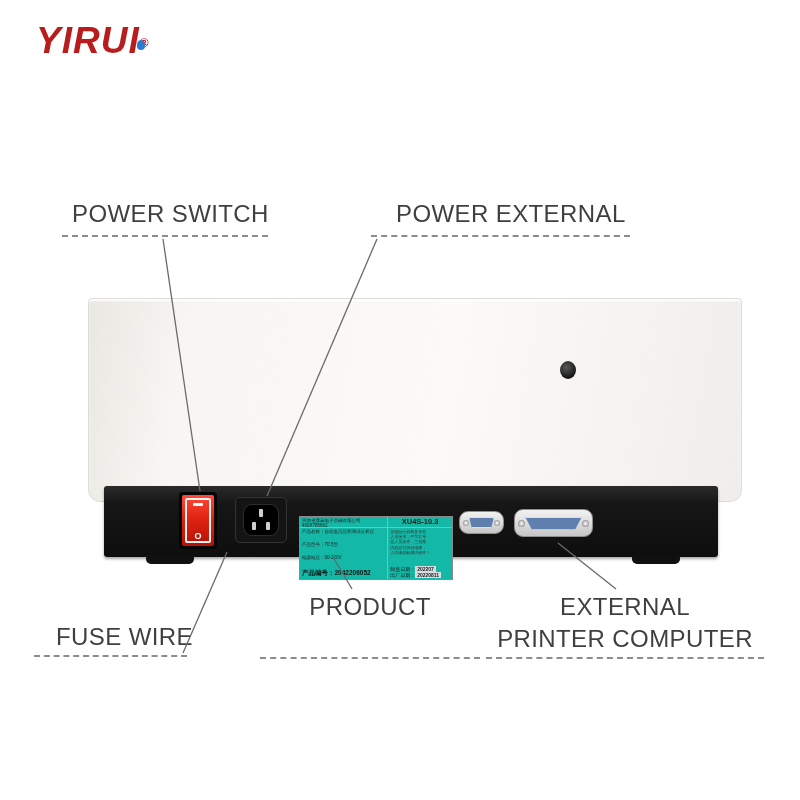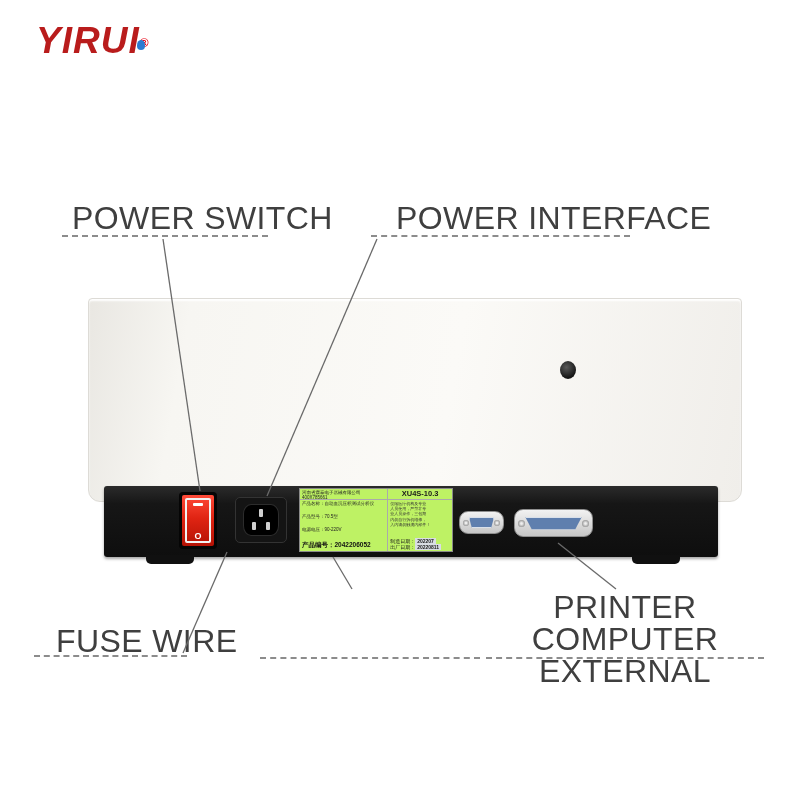--- a/index.html
+++ b/index.html
@@ -8,21 +8,21 @@
   .stage { position:relative; width:800px; height:800px; background:#fff; overflow:hidden; }
 
   
   .logo { position:absolute; left:36px; top:20px; }
   .logo-text { font-size:37px; font-weight:800; color:#b91c1c; letter-spacing:1px; font-style:italic; }
   .logo-reg { font-size:12px; color:#e60012; vertical-align:super; font-weight:700; }
   .logo-droplet { position:absolute; left:101px; top:20px; width:8px; height:10px;
     background:#2c7bd1; border-radius:50% 50% 55% 55% / 60% 60% 45% 45%; }
 
   
-  .callout { position:absolute; color:#3f3f3f; font-size:32px; letter-spacing:0.4px; white-space:nowrap; }
+  .callout { position:absolute; color:#3f3f3f; font-size:24px; letter-spacing:0.4px; white-space:nowrap; }
   .callout.center { text-align:center; white-space:normal; line-height:32px; }
   .dash { position:absolute; border-top:2px dashed #8c8c8c; height:0; }
 
   
   .device-body { position:absolute; left:88px; top:298px; width:654px; height:204px;
     background:linear-gradient(100deg,#e9e7e2 0%,#f7f6f2 15%,#fbfaf7 55%,#f0eeea 100%);
     border:1px solid #dddbd6; border-radius:4px 4px 12px 12px;
     box-shadow:inset 0 2px 2px #ffffff; }
   .screw-hole { position:absolute; left:560px; top:361px; width:16px; height:18px; border-radius:50%;
     background:radial-gradient(circle at 40% 35%, #5a5a5a 0%, #151515 70%); }
@@ -48,22 +48,22 @@
   .inlet { position:absolute; left:235px; top:497px; width:52px; height:46px;
     background:#141414; border:1px solid #333; border-radius:5px; }
   .inlet-socket { position:absolute; left:7px; right:7px; top:6px; bottom:6px;
     background:#000; border:1px solid #2c2c2c; border-radius:8px/10px; }
   .pin { position:absolute; width:4px; height:8px; background:#cfcfcf; border-radius:1px; }
   .pin.ground { top:4px; left:50%; transform:translateX(-50%); }
   .pin.left { bottom:5px; left:8px; }
   .pin.right { bottom:5px; right:8px; }
 
   
-  .nameplate { position:absolute; left:299px; top:488px; width:154px; height:64px;
-    background:#bef264; border:1px solid #8a8a8a; color:#1a1a1a; overflow:hidden;
+  .nameplate { position:absolute; left:299px; top:516px; width:154px; height:64px;
+    background:#14b8a6; border:1px solid #8a8a8a; color:#1a1a1a; overflow:hidden;
     display:flex; flex-direction:column; }
   .np-header { display:flex; border-bottom:1px solid #aaa; height:11px; }
   .np-company { width:58%; font-size:4.5px; padding:1px 2px; border-right:1px solid #aaa; color:#222; overflow:hidden; }
   .np-model { width:42%; font-size:7.5px; font-weight:700; text-align:center; line-height:10px; }
   .np-main { display:flex; flex:1; }
   .np-left { width:58%; border-right:1px solid #aaa; padding:1px 2px; display:flex; flex-direction:column; justify-content:space-between; }
   .np-row { font-size:4.5px; color:#222; white-space:nowrap; overflow:hidden; }
   .np-serial { font-size:6.5px; font-weight:700; color:#111; padding-top:1px; }
   .np-right { width:42%; padding:1px 2px; display:flex; flex-direction:column; justify-content:space-between; }
   .np-notice { font-size:4px; line-height:1.3; color:#333; overflow:hidden; }
@@ -90,21 +90,21 @@
 <div class="stage">
 
   <div class="logo">
     <span class="logo-text">YIRUI</span><span class="logo-reg">®</span>
     <span class="logo-droplet"></span>
   </div>
 
   <div class="callout" style="left:72px; top:200px;">POWER SWITCH</div>
   <div class="dash" style="left:62px; top:235px; width:206px;"></div>
 
-  <div class="callout" style="left:396px; top:200px;">POWER INTERFACE</div>
+  <div class="callout" style="left:396px; top:200px;">POWER EXTERNAL</div>
   <div class="dash" style="left:371px; top:235px; width:259px;"></div>
 
   <div class="device-body"></div>
   <div class="screw-hole"></div>
   <div class="rear-panel"></div>
   <div class="foot left"></div>
   <div class="foot right"></div>
 
   <div class="pswitch">
     <div class="pswitch-rocker">
@@ -158,26 +158,27 @@
   <div class="dsub db25">
     <div class="dsub-screw"></div>
     <div class="dsub-insert"></div>
     <div class="dsub-screw"></div>
   </div>
 
   <div class="callout" style="left:56px; top:623px;">FUSE WIRE</div>
   <div class="dash" style="left:34px; top:655px; width:153px;"></div>
 
   <div class="callout center" style="left:260px; top:591px; width:220px;">
+    <div>PRODUCT</div>
   </div>
   <div class="dash" style="left:260px; top:657px; width:220px;"></div>
 
   <div class="callout center" style="left:486px; top:591px; width:278px;">
+    <div>EXTERNAL</div>
     <div>PRINTER COMPUTER</div>
-    <div>EXTERNAL</div>
   </div>
   <div class="dash" style="left:486px; top:657px; width:278px;"></div>
 
   <svg class="leader-lines" width="800" height="800">
     <line x1="163" y1="239" x2="200" y2="491" stroke="#6a6a6a" stroke-width="1.3"></line>
     <line x1="377" y1="239" x2="267" y2="496" stroke="#6a6a6a" stroke-width="1.3"></line>
     <line x1="227" y1="552" x2="183" y2="653" stroke="#6a6a6a" stroke-width="1.3"></line>
     <line x1="333" y1="557" x2="352" y2="589" stroke="#6a6a6a" stroke-width="1.3"></line>
     <line x1="558" y1="543" x2="616" y2="589" stroke="#6a6a6a" stroke-width="1.3"></line>
   </svg>

